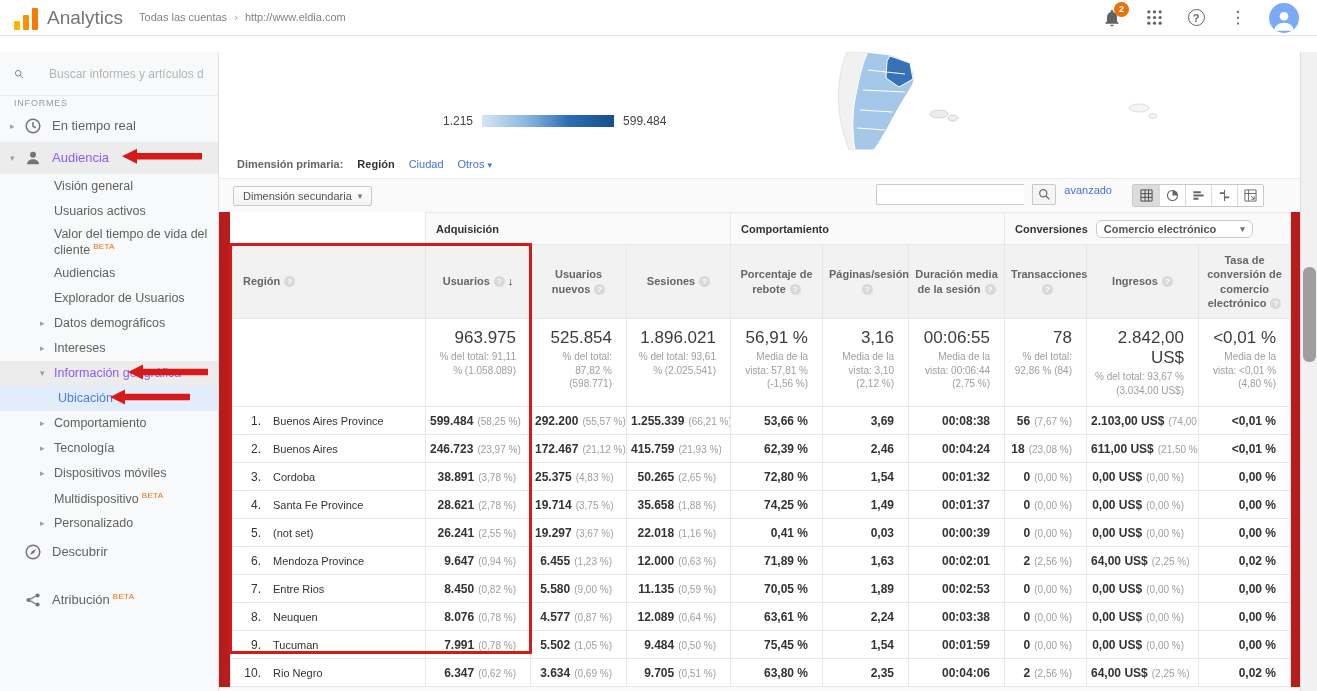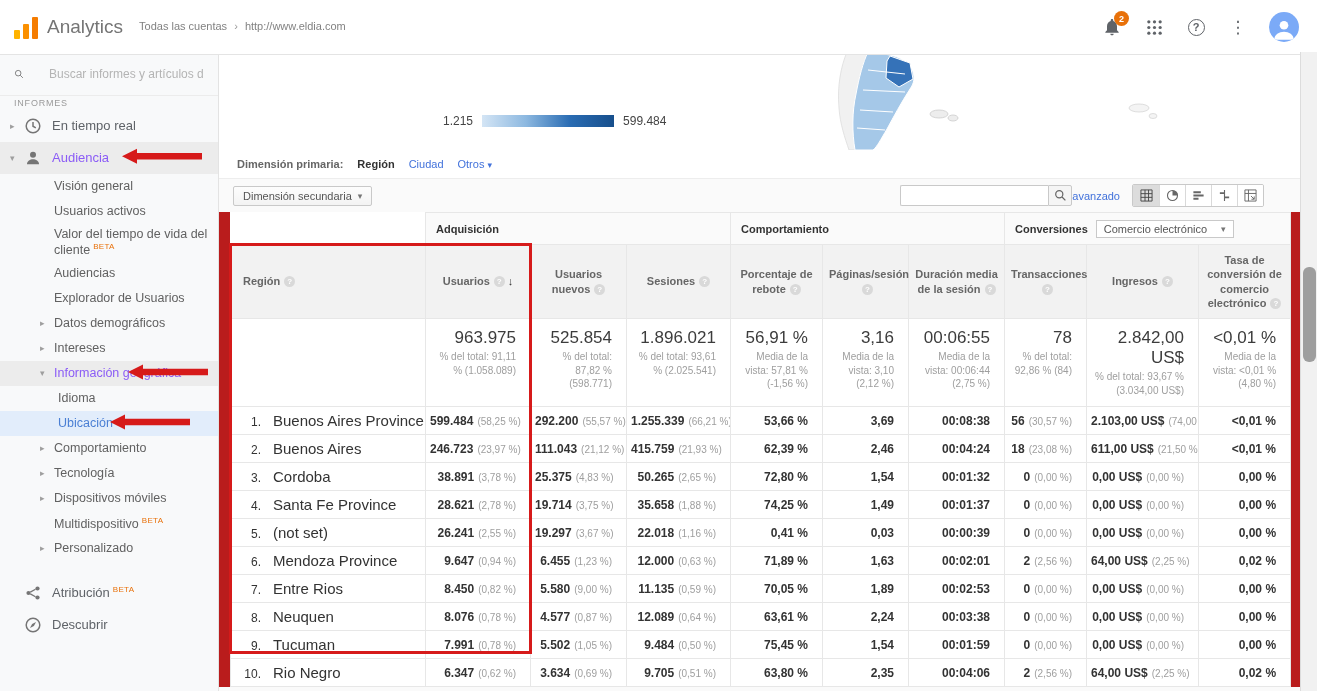--- a/index.html
+++ b/index.html
@@ -1,20 +1,20 @@
 <!DOCTYPE html>
 <html><head>
 <meta charset="utf-8">
 <style>
   * { margin:0; padding:0; box-sizing:border-box; }
   html,body { width:1317px; height:691px; overflow:hidden; }
   body { font-family:"Liberation Sans", sans-serif; font-size:12px; color:#333; background:#fff; position:relative; }
 
   
-  .topbar { position:absolute; top:0; left:0; right:0; height:55px; background:#fff;
+  .topbar { position:absolute; top:0; left:0; right:0; height:36px; background:#fff;
             border-bottom:1px solid #e4e4e4; display:flex; align-items:center; z-index:5; }
   .logo-area { display:flex; align-items:center; padding-left:14px; }
   .ga-logo { display:flex; align-items:flex-end; gap:3px; height:24px; margin-right:9px; }
   .ga-logo i { display:block; width:6px; border-radius:1px; }
   .ga-logo i:nth-child(1){ height:9px; background:#ffb300; }
   .ga-logo i:nth-child(2){ height:15px; background:#fb9000; }
   .ga-logo i:nth-child(3){ height:22px; background:#f57c00; }
   .brand { font-size:19px; color:#757575; }
   .crumb-block { margin-left:16px; line-height:1.25; }
   .crumbs { font-size:11px; color:#828282; }
@@ -67,56 +67,56 @@
   .dim-row { height:28px; display:flex; align-items:center; gap:14px; padding-left:18px; font-size:11px; background:#fff; }
   .dim-label { font-weight:bold; color:#666; }
   .dim-selected { font-weight:bold; color:#333; cursor:pointer; }
   .dim-link { color:#4272db; cursor:pointer; }
   .dim-link .caret { color:#4272db; }
 
   .toolbar { height:34px; display:flex; align-items:center; padding:0 36px 0 14px; background:#fafafa;
              border-top:1px solid #ededed; }
   .btn { display:inline-flex; align-items:center; gap:6px; border:1px solid #c9c9c9; border-radius:2px;
          background:linear-gradient(#fdfdfd,#f3f3f3); font-size:11px; color:#555; padding:3px 9px; cursor:pointer; }
-  .toolbar-right { margin-left:auto; display:flex; align-items:center; gap:0; }
+  .toolbar-right { margin-left:auto; display:flex; gap:8px; }
   .search-input { width:148px; height:21px; border:1px solid #c9c9c9; border-right:none; border-radius:2px 0 0 2px;
                   outline:none; padding:0 6px; font-family:"Liberation Sans", sans-serif; font-size:11px; background:#fff; }
   .search-btn { width:24px; height:21px; border:1px solid #c9c9c9; border-radius:0 2px 2px 0; background:#f5f5f5;
                 display:flex; align-items:center; justify-content:center; cursor:pointer; }
   .adv-link { color:#4272db; font-size:11px; cursor:pointer; margin-right:12px; }
   .viewbtns { display:flex; border:1px solid #c9c9c9; border-radius:2px; overflow:hidden; }
   .viewbtn { width:26px; height:21px; display:flex; align-items:center; justify-content:center; background:#fff;
              border-left:1px solid #d9d9d9; cursor:pointer; }
   .viewbtn:first-child { border-left:none; }
   .viewbtn.active { background:#dcdcdc; }
 
   
   table { border-collapse:collapse; table-layout:fixed; margin-left:11px; width:1060px; background:#fff; }
   th, td { border:1px solid #e7e7e7; }
   .group-row th { height:32px; background:#fafafa; font-size:11px; font-weight:bold; color:#333;
                   text-align:left; padding:0 10px; }
   .group-row .group-empty { background:#fff; border-top:1px solid #fff; border-left:1px solid #fff; }
   .conv-wrap { display:flex; align-items:center; gap:8px; }
-  .conv-select { display:inline-flex; align-items:center; gap:14px; border:1px solid #c9c9c9; border-radius:0;
-                 background:#fff; font-weight:normal; font-size:11px; color:#555; padding:2px 7px; cursor:pointer; }
+  .conv-select { display:inline-flex; align-items:center; gap:24px; border:1px solid #c9c9c9; border-radius:6px;
+                 background:#fff; font-weight:bold; font-size:11px; color:#555; padding:2px 7px; cursor:pointer; }
   .head-row th { background:#f2f2f2; font-size:11px; font-weight:bold; color:#666; text-align:center;
                  vertical-align:middle; padding:8px 6px; line-height:1.3; height:62px; cursor:pointer; }
   .head-row th.th-region { text-align:left; padding-left:12px; vertical-align:middle; }
   .help { display:inline-block; width:11px; height:11px; border-radius:50%; background:#d9d9d9; color:#fff;
           font-size:8px; line-height:11px; text-align:center; margin-left:4px; font-weight:bold; vertical-align:1px; }
   .sort { color:#333; margin-left:3px; font-size:11px; }
   .totals-row td { vertical-align:top; text-align:right; padding:9px 14px 9px 6px; height:66px; background:#fff; }
   .tv { font-size:17px; color:#3c3c3c; }
   .ts { font-size:10px; color:#9e9e9e; line-height:1.35; margin-top:2px; }
   tbody td { text-align:right; padding:5px 14px 5px 4px; height:28px; white-space:nowrap; overflow:hidden; }
   .v { font-weight:bold; color:#333; font-size:12px; }
   .s { color:#9e9e9e; font-size:10px; margin-left:4px; font-weight:normal; }
   .cell-region { text-align:left !important; padding-left:8px !important; }
   .rank { display:inline-block; width:22px; text-align:right; color:#333; margin-right:12px; font-size:12px; }
-  .region-name { color:#333; font-size:15px; cursor:pointer; }
+  .region-name { color:#333; font-size:11px; cursor:pointer; }
 
   .table-footer { height:39px; display:flex; align-items:center; justify-content:flex-end; gap:10px;
                   padding-right:16px; background:#fafafa; font-size:11px; color:#666; }
 
   
   .annot-box { position:absolute; left:10px; top:191px; width:303px; height:411px;
                border:3px solid #d61a1a; z-index:9; pointer-events:none; }
   .annot-arrow { position:absolute; left:122px; top:50%; transform:translateY(-50%); z-index:8; pointer-events:none; }
   .lvl1 .annot-arrow { left:128px; }
   .lvl2 .annot-arrow { left:110px; }
@@ -239,24 +239,20 @@
         <span class="exp">▸</span>
         <span class="nav-label">Intereses</span>
       </div>
       <div class="nav-item lvl1 open">
         <span class="exp">▾</span>
         <span class="nav-label">Información geográfica</span>
         <span class="annot-arrow"><svg width="80" height="16" viewBox="0 0 80 16">
             <polygon points="0,8 15,0.5 15,4.8 80,4.8 80,11.2 15,11.2 15,15.5" fill="#d61a1a"></polygon>
           </svg></span>
       </div>
-      <div class="nav-item lvl2">
-        <span class="exp"></span>
-        <span class="nav-label">Idioma</span>
-      </div>
       <div class="nav-item lvl2 selected">
         <span class="exp"></span>
         <span class="nav-label">Ubicación</span>
         <span class="annot-arrow"><svg width="80" height="16" viewBox="0 0 80 16">
             <polygon points="0,8 15,0.5 15,4.8 80,4.8 80,11.2 15,11.2 15,15.5" fill="#d61a1a"></polygon>
           </svg></span>
       </div>
       <div class="nav-item lvl1">
         <span class="exp">▸</span>
         <span class="nav-label">Comportamiento</span>
@@ -269,38 +265,38 @@
         <span class="exp">▸</span>
         <span class="nav-label">Dispositivos móviles</span>
       </div>
       <div class="nav-item lvl1">
         <span class="exp"></span>
         <span class="nav-label">Multidispositivo<sup class="beta">BETA</sup></span>
       </div>
       <div class="nav-item lvl1">
         <span class="exp">▸</span>
         <span class="nav-label">Personalizado</span>
+      </div>
+      <div class="nav-item lvl0">
+        <span class="exp"></span>
+        <span class="nav-icon"><svg viewBox="0 0 18 18">
+            <circle cx="9" cy="9" r="6.8" fill="none" stroke="#757575" stroke-width="1.5"></circle>
+            <path d="M12 6l-2.1 3.9L6 12l2.1-3.9z" fill="#757575"></path>
+          </svg></span>
+        <span class="nav-label">Descubrir</span>
       </div>
       <div class="nav-item lvl0 gap">
         <span class="exp"></span>
         <span class="nav-icon"><svg viewBox="0 0 18 18">
             <circle cx="4.5" cy="9" r="2.1" fill="#757575"></circle>
             <circle cx="13.5" cy="4.5" r="2.1" fill="#757575"></circle>
             <circle cx="13.5" cy="13.5" r="2.1" fill="#757575"></circle>
             <path d="M6.3 8.1l5.2-2.8M6.3 9.9l5.2 2.8" stroke="#757575" stroke-width="1.3" fill="none"></path>
           </svg></span>
         <span class="nav-label">Atribución<sup class="beta">BETA</sup></span>
-      </div>
-      <div class="nav-item lvl0">
-        <span class="exp"></span>
-        <span class="nav-icon"><svg viewBox="0 0 18 18">
-            <circle cx="9" cy="9" r="6.8" fill="none" stroke="#757575" stroke-width="1.5"></circle>
-            <path d="M12 6l-2.1 3.9L6 12l2.1-3.9z" fill="#757575"></path>
-          </svg></span>
-        <span class="nav-label">Descubrir</span>
       </div>
     </nav>
 </aside>
 
 <main class="main">
 
   <section class="map-section">
     <svg class="map-canvas" width="560" height="98" viewBox="0 0 560 98">
 
       <path d="M238,0 C232,14 228,34 230,56 C231,72 236,86 240,98 L252,98 C248,80 246,58 249,38 C251,22 255,8 259,0 Z" fill="#f1f1f1" stroke="#dddddd" stroke-width="0.8"></path>
@@ -464,28 +460,28 @@
     </thead>
     <tbody id="table-body">
         <tr>
           <td class="cell-region"><span class="rank">1.</span><span class="region-name">Buenos Aires Province</span></td>
           <td><span class="v">599.484</span><span class="s">(58,25 %)</span></td>
           <td><span class="v">292.200</span><span class="s">(55,57 %)</span></td>
           <td><span class="v">1.255.339</span><span class="s">(66,21 %)</span></td>
           <td><span class="v">53,66 %</span></td>
           <td><span class="v">3,69</span></td>
           <td><span class="v">00:08:38</span></td>
-          <td><span class="v">56</span><span class="s">(30,57 %)</span></td>
+          <td><span class="v">56</span><span class="s">(7,67 %)</span></td>
           <td><span class="v">2.103,00 US$</span><span class="s">(74,00 %)</span></td>
           <td><span class="v">&lt;0,01 %</span></td>
         </tr>
         <tr>
           <td class="cell-region"><span class="rank">2.</span><span class="region-name">Buenos Aires</span></td>
           <td><span class="v">246.723</span><span class="s">(23,97 %)</span></td>
-          <td><span class="v">111.043</span><span class="s">(21,12 %)</span></td>
+          <td><span class="v">172.467</span><span class="s">(21,12 %)</span></td>
           <td><span class="v">415.759</span><span class="s">(21,93 %)</span></td>
           <td><span class="v">62,39 %</span></td>
           <td><span class="v">2,46</span></td>
           <td><span class="v">00:04:24</span></td>
           <td><span class="v">18</span><span class="s">(23,08 %)</span></td>
           <td><span class="v">611,00 US$</span><span class="s">(21,50 %)</span></td>
           <td><span class="v">&lt;0,01 %</span></td>
         </tr>
         <tr>
           <td class="cell-region"><span class="rank">3.</span><span class="region-name">Cordoba</span></td>

